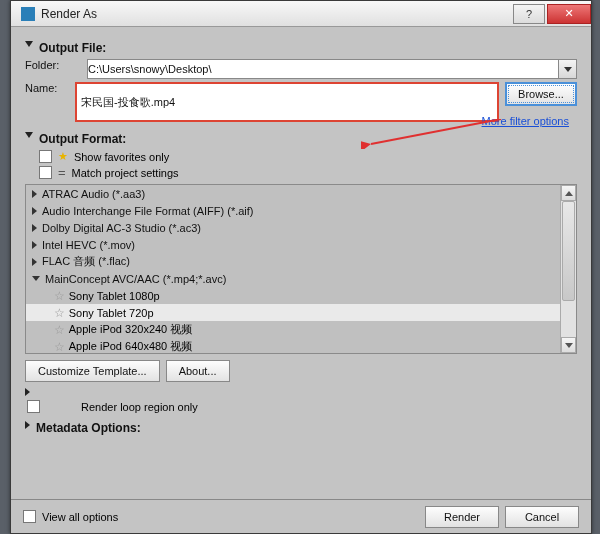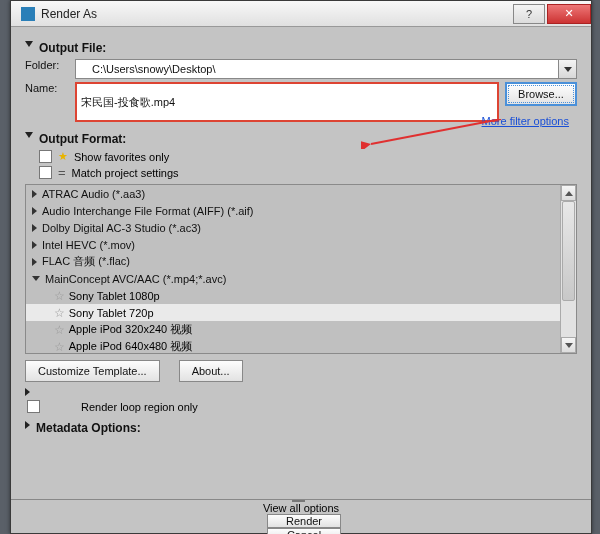--- a/index.html
+++ b/index.html
@@ -11,21 +11,21 @@
   .titlebar .winbtns { display: flex; }
   .titlebar .wbtn { width: 32px; height: 20px; margin-left: 2px; border: 1px solid #888; background: linear-gradient(#f4f4f4,#dcdcdc); display: flex; align-items: center; justify-content: center; font-size: 11px; color: #333; }
   .titlebar .wbtn.close { width: 44px; background: linear-gradient(#e77,#c33); color: #fff; border-color: #a22; }
   .content { padding: 8px 14px 0 14px; }
   .sectionhdr { display: flex; align-items: flex-start; margin: 6px 0 4px 0; }
   .sectionhdr .tri { width: 0; height: 0; border-left: 5px solid #222; border-top: 4px solid transparent; border-bottom: 4px solid transparent; margin-right: 6px; }
   .sectionhdr.open .tri { border-left: 4px solid transparent; border-right: 4px solid transparent; border-top: 6px solid #222; border-bottom: none; width: 0; height: 0; }
   .sectionhdr .label { font-weight: bold; font-size: 12px; color: #111; }
   .row { display: flex; align-items: flex-start; margin: 3px 0; }
   .row .lbl { width: 50px; color: #111; }
-  .folderbox { flex: 1; height: 20px; background: #fff; border: 1px solid #888; padding: 2px 16px; line-height: 14px; color: #111; }
+  .folderbox { flex: 1; height: 20px; background: #fff; border: 1px solid #888; padding: 2px 0; line-height: 14px; color: #111; margin-left: 12px; }
   .dropbtn { width: 18px; height: 20px; background: linear-gradient(#f4f4f4,#d8d8d8); border: 1px solid #888; border-left: none; display:flex;align-items:center;justify-content:center; }
   .dropbtn::after { content:""; border-left:4px solid transparent; border-right:4px solid transparent; border-top:5px solid #333; }
   .namebox { flex: 1; height: 22px; background: #fff; border: 2px solid #d43; padding: 18px 4px; color:#111; }
   .browsebtn { width: 72px; height: 24px; margin-left: 6px; background: linear-gradient(#fefefe,#e4e4e4); border: 2px solid #4a90d9; outline: 1px dotted #4a90d9; outline-offset: -4px; color:#111; }
   .optrow { display:flex; align-items:center; margin: 2px 0 2px 14px; }
   .optrow .chk { width:13px; height:13px; border:1px solid #777; background:#fff; margin-right:6px; }
   .optrow .star { color:#e8b400; margin-right:6px; }
   .optrow .eq { color:#555; margin-right:6px; font-size:13px; }
   .linkright { position:absolute; right:22px; top:114px; color:#1a4fd6; cursor:pointer; }
   .linkright .u { text-decoration: underline; }
@@ -39,23 +39,23 @@
   .sub { padding-left:28px; display:flex; align-items:center; height:17px; }
   .sub .staro { color:#999; margin-right:4px; font-size:12px; }
   .sub.sel { background:#eaeaea; }
   .scrollbar { position:absolute; right:0; top:0; width:16px; bottom:0; background:#e2e2e2; border-left:1px solid #aaa; }
   .sbbtn { height:16px; background:linear-gradient(#f6f6f6,#dcdcdc); border:1px solid #aaa; display:flex;align-items:center;justify-content:center; }
   .sbbtn::after { content:""; border-left:4px solid transparent;border-right:4px solid transparent; }
   .sbbtn.up::after{ border-bottom:5px solid #555; }
   .sbbtn.down{ position:absolute; bottom:0; left:0; right:0; }
   .sbbtn.down::after{ border-top:5px solid #555; }
   .sbthumb { position:absolute; top:16px; left:1px; right:1px; height:100px; background:linear-gradient(#e8e8e8,#c8c8c8); border:1px solid #aaa; border-radius:2px; }
-  .btnpair { display:flex; gap:19px; margin:4px 0 6px 0; }
+  .btnpair { display:flex; gap:6px; margin:4px 0 6px 0; }
   .stdbtn { height:22px; padding:0 12px; background:linear-gradient(#fdfdfd,#e2e2e2); border:1px solid #888; color:#111; }
-  .footer { position:absolute; left:0; right:0; bottom:0; height:34px; border-top:1px solid #888; background:#c4c4c4; display:flex; align-items:center; padding:0 12px;flex-direction:column; }
+  .footer { position:absolute; left:0; right:0; bottom:0; height:34px; border-top:1px solid #888; background:#c4c4c4; display:flex; align-items:center; padding:0 12px; }
   .footer .chk { width:13px;height:13px;border:1px solid #777;background:#fff;margin-right:6px; }
   .footer .spacer { flex:1; }
   .footer .fbtn { width:74px; height:22px; margin-left:6px; background:linear-gradient(#fdfdfd,#e2e2e2); border:1px solid #888; color:#111; }
 </style>
 </head>
 <body>
 
 <div class="window">
   <div class="titlebar">
     <div class="appicon"></div>

